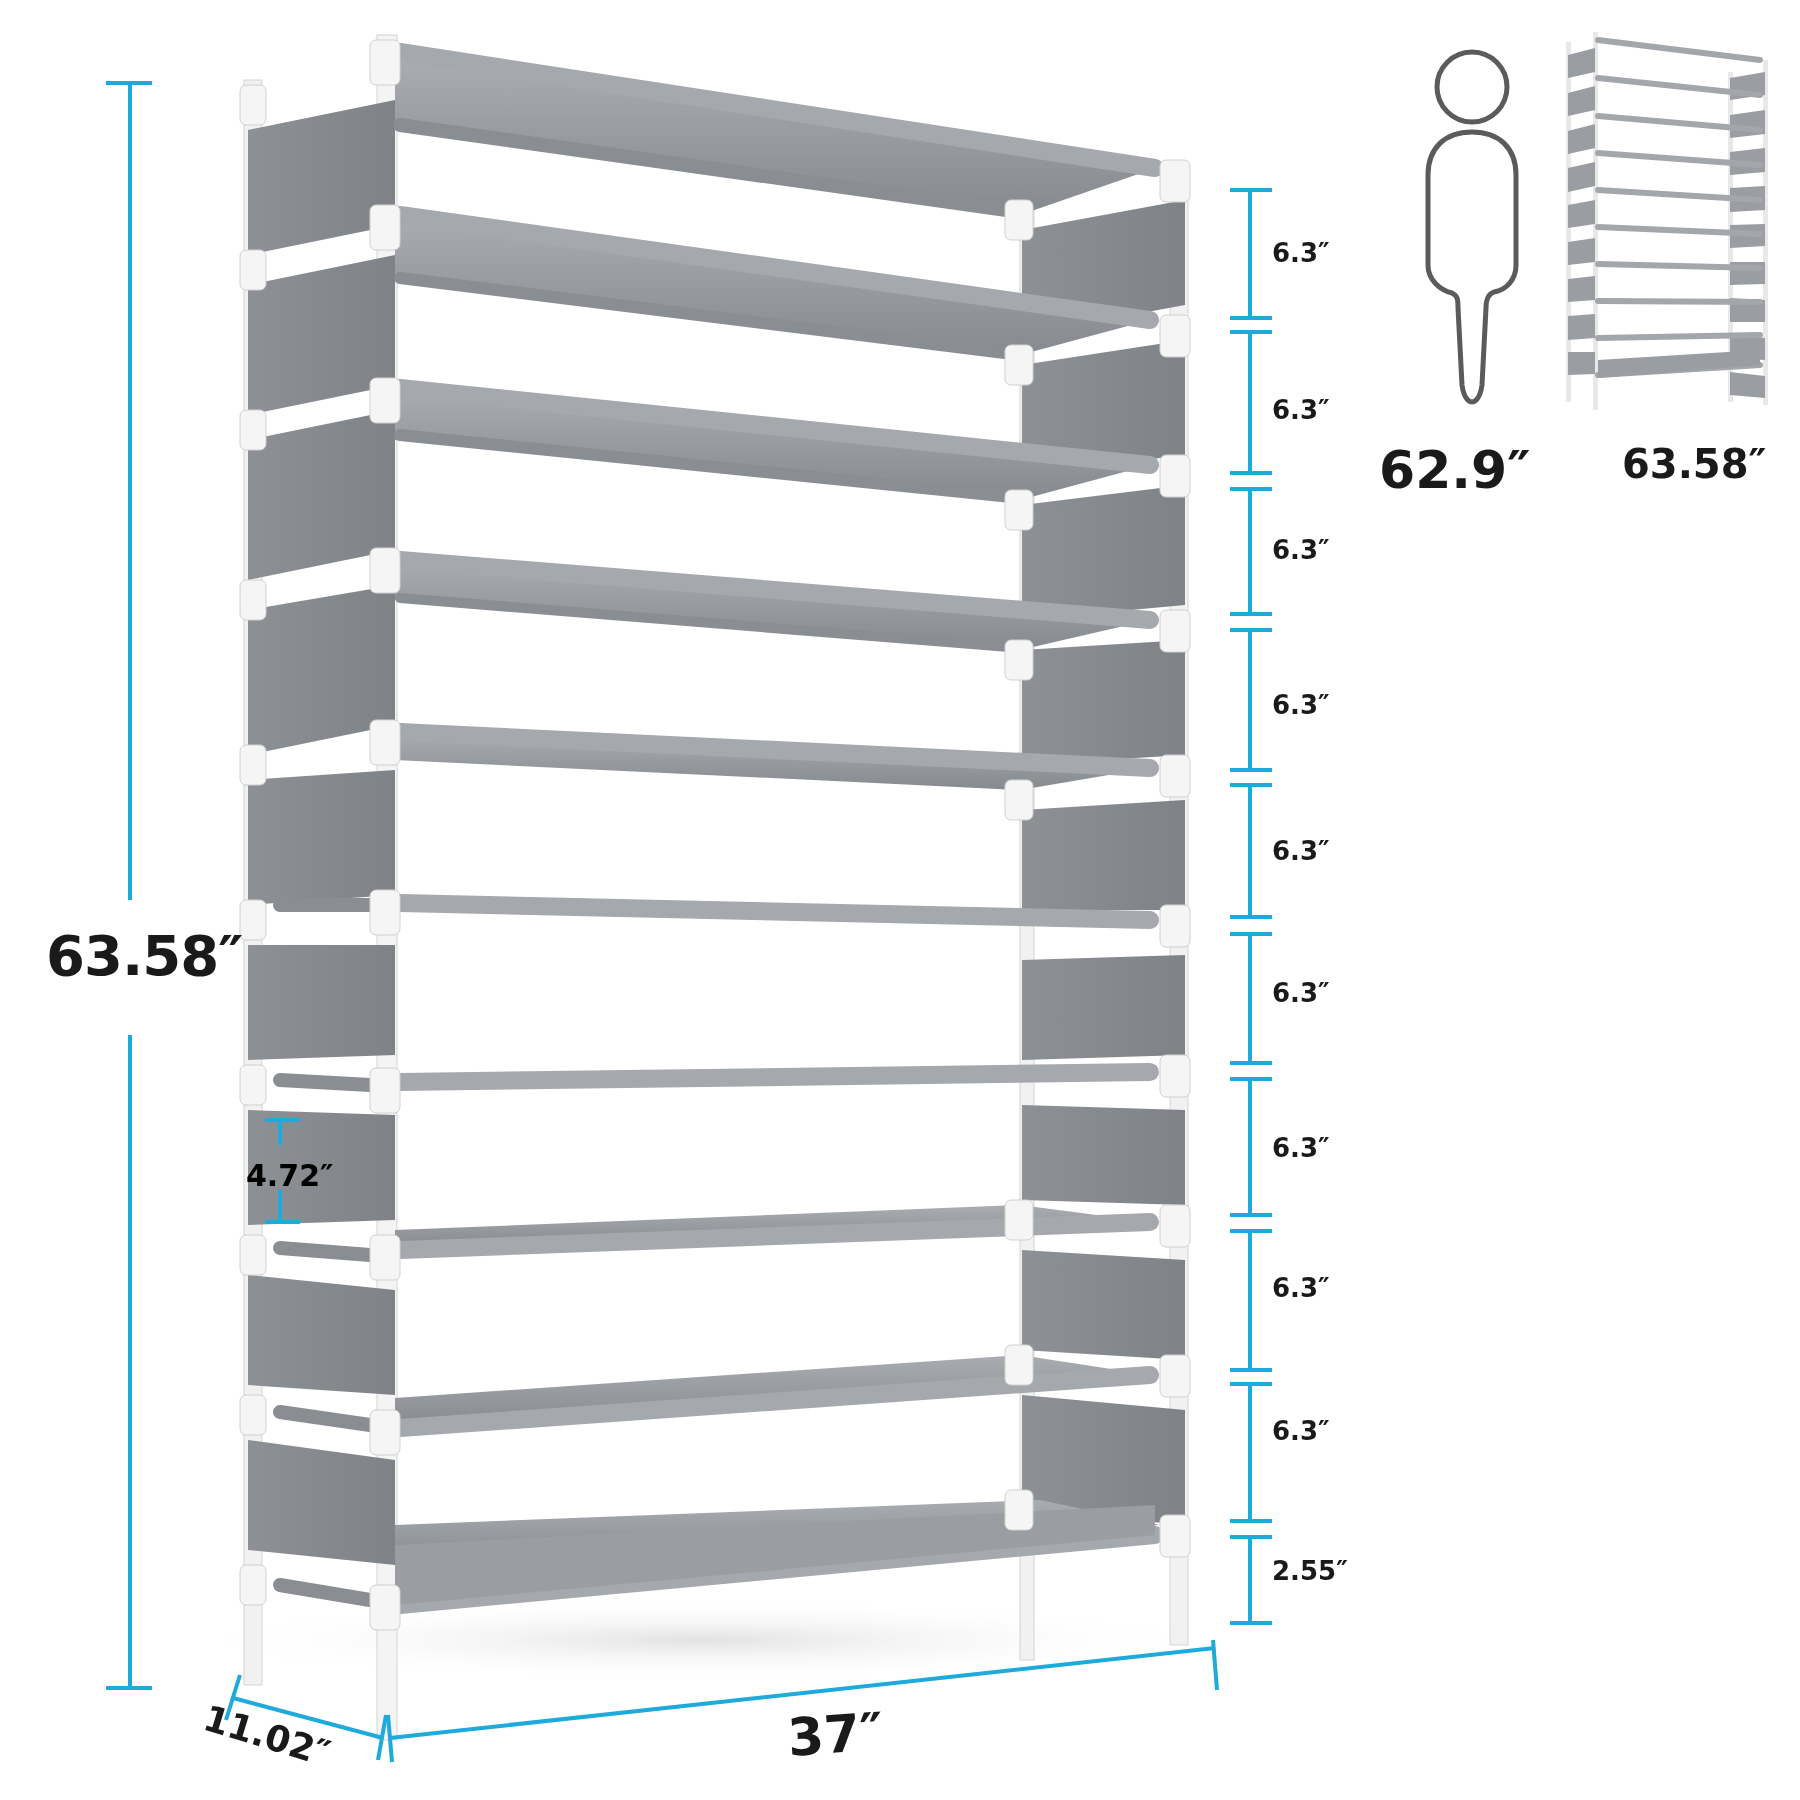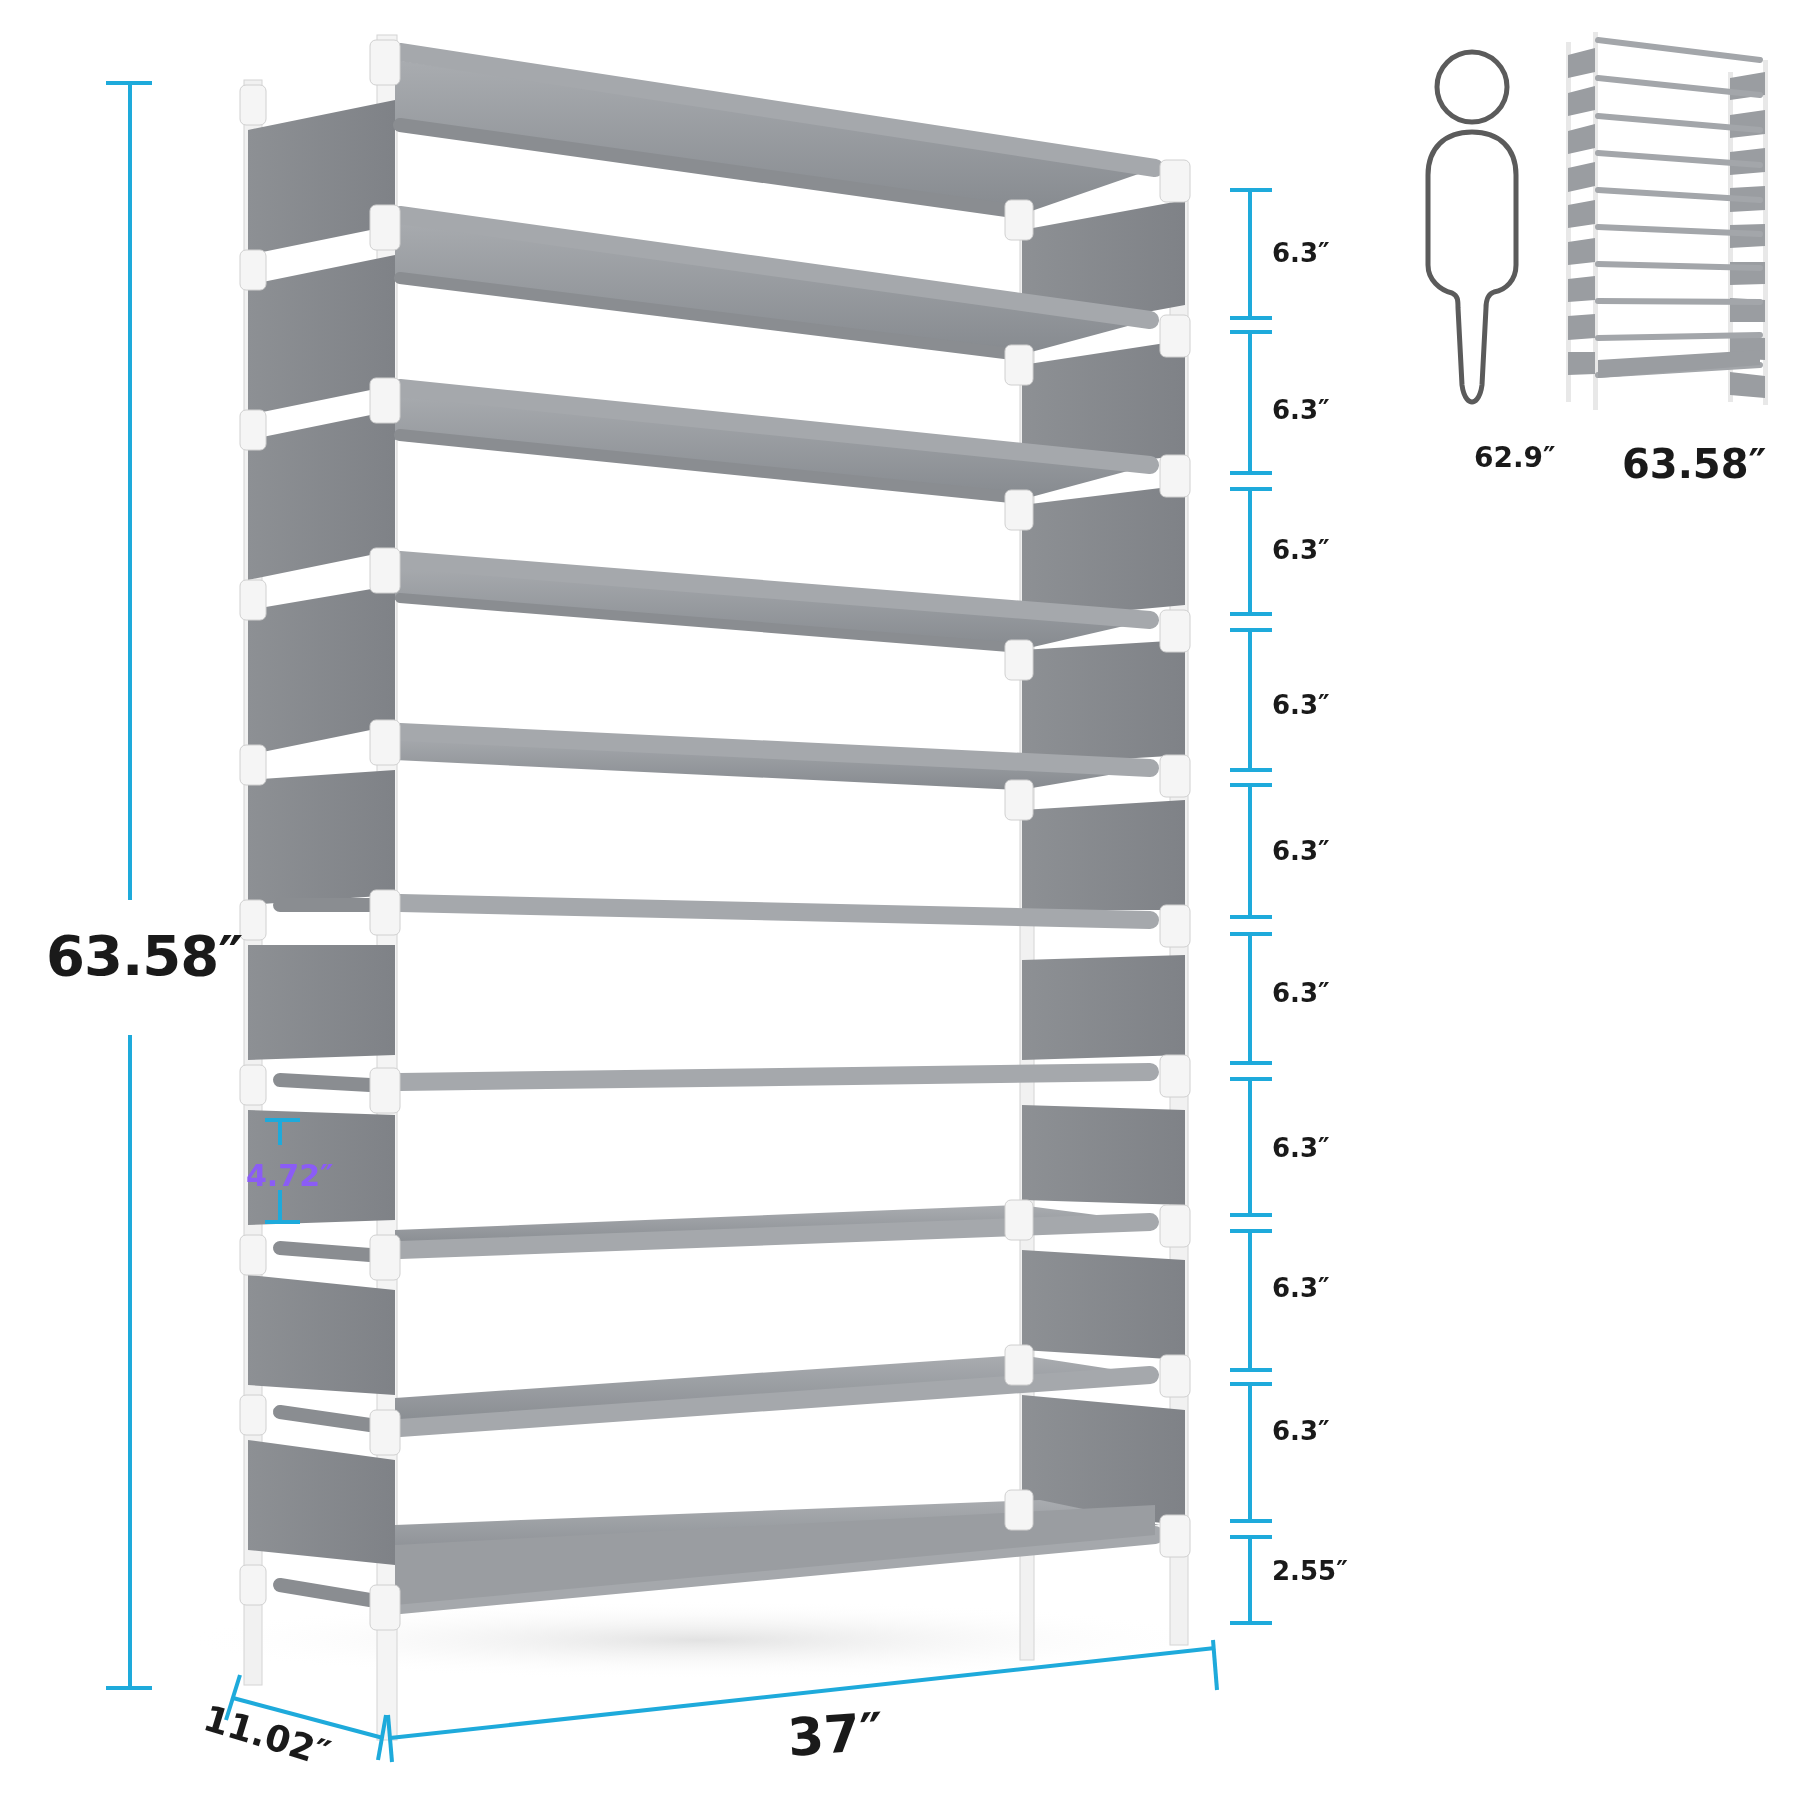--- a/index.html
+++ b/index.html
@@ -2,24 +2,24 @@
 <html><head>
 <meta charset="utf-8">
 <style>
   html, body { margin: 0; padding: 0; background: #ffffff; }
   body { width: 1800px; height: 1800px; position: relative; overflow: hidden;
          font-family: "DejaVu Sans", "Liberation Sans", sans-serif; }
   #stage { position: absolute; left: 0; top: 0; width: 1800px; height: 1800px; }
   .lbl { position: absolute; font-weight: bold; color: #1a1a1a; white-space: nowrap; line-height: 1; }
   .lbl-total { left: 46px; top: 928px; font-size: 56px; letter-spacing: -1px; }
   .lbl-gap { font-size: 26px; left: 1272px; }
-  .lbl-inner { position: absolute; left: 246px; top: 1158px; font-size: 30px; font-weight: bold; color: #8b5cf6; }
+  .lbl-inner { position: absolute; left: 246px; top: 1158px; font-size: 30px; font-weight: bold; color: #000000; }
   .lbl-width { left: 786px; top: 1712px; font-size: 52px; transform: rotate(-4deg); transform-origin: left top; }
   .lbl-depth { left: 210px; top: 1700px; font-size: 36px; transform: rotate(17deg); transform-origin: left top; }
-  .lbl-person { left: 1474px; top: 444px; font-size: 28px; }
+  .lbl-person { left: 1379px; top: 444px; font-size: 52px; }
   .lbl-rack { left: 1622px; top: 444px; font-size: 40px; }
 </style>
 </head>
 <body>
 
 <div id="stage">
   <svg width="1800" height="1800" viewBox="0 0 1800 1800" xmlns="http://www.w3.org/2000/svg" style="position:absolute;left:0;top:0;">
     <defs>
       <linearGradient id="shelfGrad" x1="0" y1="0" x2="0" y2="1">
         <stop offset="0" stop-color="#a9acb0"></stop>

